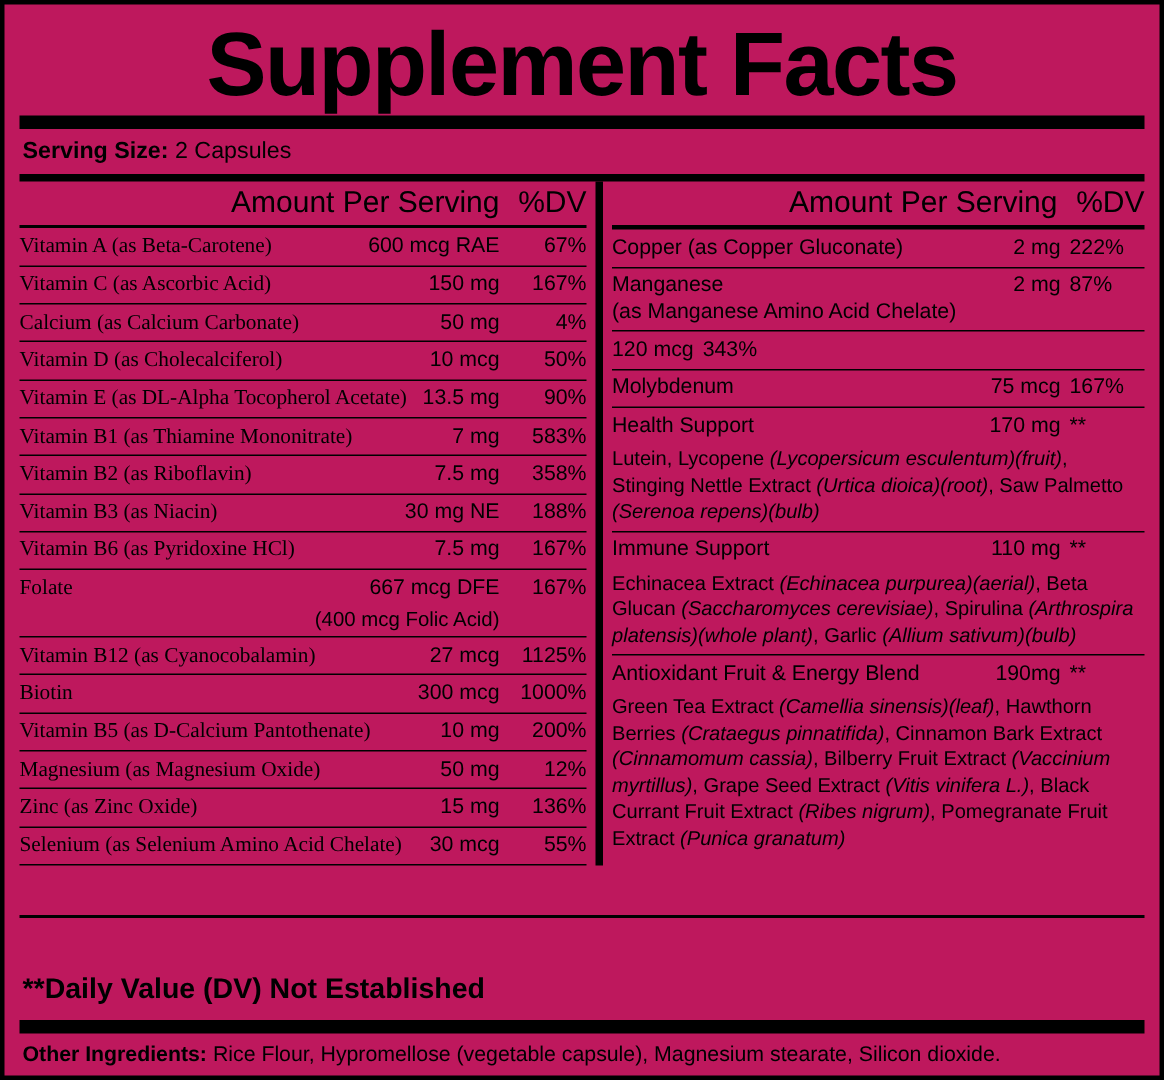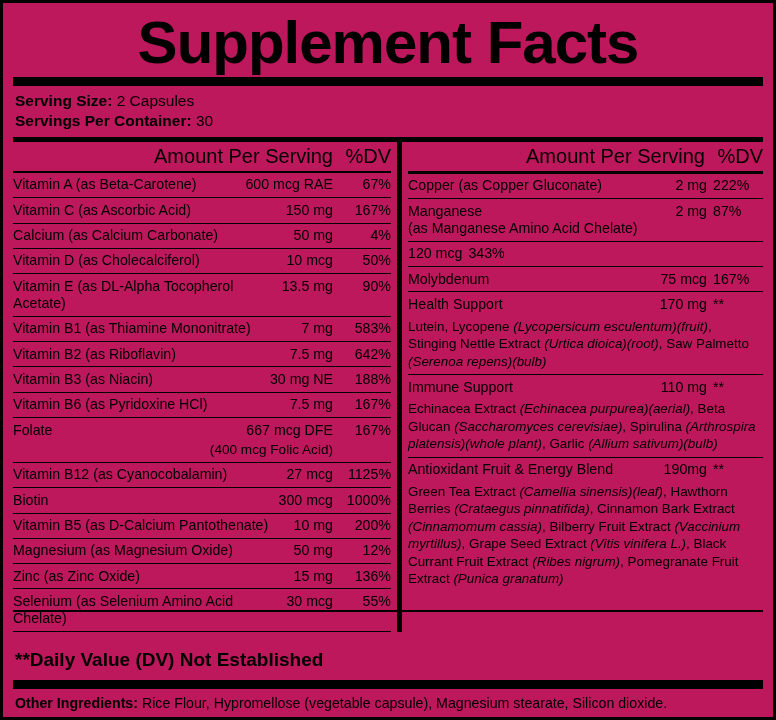--- a/index.html
+++ b/index.html
@@ -96,20 +96,21 @@
     line-height: 1.22;
     padding: 3.5px 0 3.5px 0;
     border-top: 1.6px solid #000000;
   }
   .row.first {
     border-top: none;
   }
   .row .name {
     flex: 1;
     padding-right: 4px;
+    font-family: Liberation Serif, serif;
   }
   .row .amt {
     text-align: right;
     white-space: nowrap;
     padding-right: 4px;
   }
   .row .dvv {
     width: 54px;
     text-align: right;
     white-space: nowrap;
@@ -186,24 +187,20 @@
 
   <div class="title">Supplement Facts</div>
 
   <div class="rule-thick"></div>
 
   <div class="serving">
     <div>
       <span>Serving Size:</span>
       <span class="val">2 Capsules</span>
     </div>
-    <div>
-      <span>Servings Per Container:</span>
-      <span class="val">30</span>
-    </div>
   </div>
 
   <div class="rule-med"></div>
 
   <div class="cols">
 
     <div class="col col-left">
       <div class="colhead">
         <span class="aps">Amount Per Serving</span>
         <span class="dv">%DV</span>
@@ -236,21 +233,21 @@
         <span class="dvv">90%</span>
       </div>
       <div class="row">
         <span class="name">Vitamin B1 (as Thiamine Mononitrate)</span>
         <span class="amt">7 mg</span>
         <span class="dvv">583%</span>
       </div>
       <div class="row">
         <span class="name">Vitamin B2 (as Riboflavin)</span>
         <span class="amt">7.5 mg</span>
-        <span class="dvv">642%</span>
+        <span class="dvv">358%</span>
       </div>
       <div class="row">
         <span class="name">Vitamin B3 (as Niacin)</span>
         <span class="amt">30 mg NE</span>
         <span class="dvv">188%</span>
       </div>
       <div class="row">
         <span class="name">Vitamin B6 (as Pyridoxine HCl)</span>
         <span class="amt">7.5 mg</span>
         <span class="dvv">167%</span>

